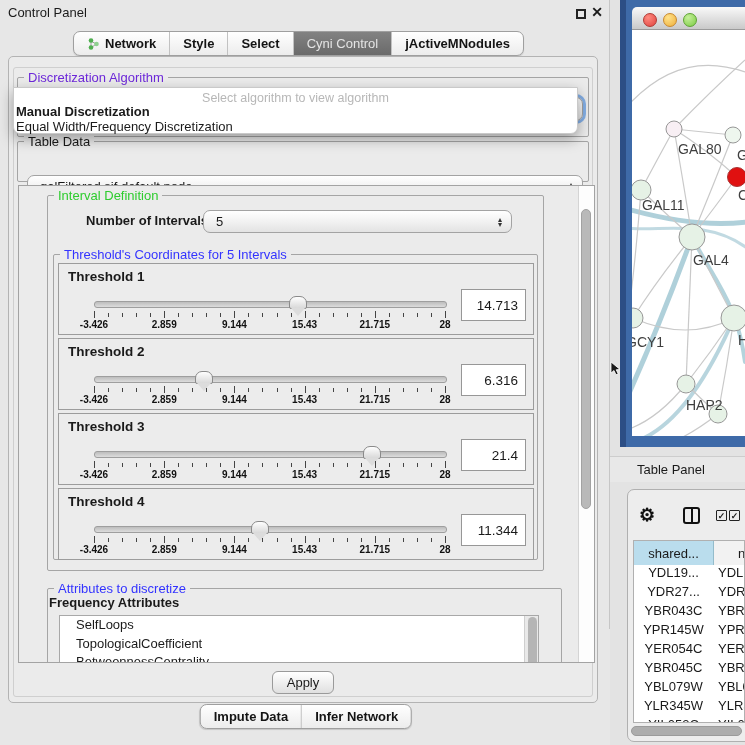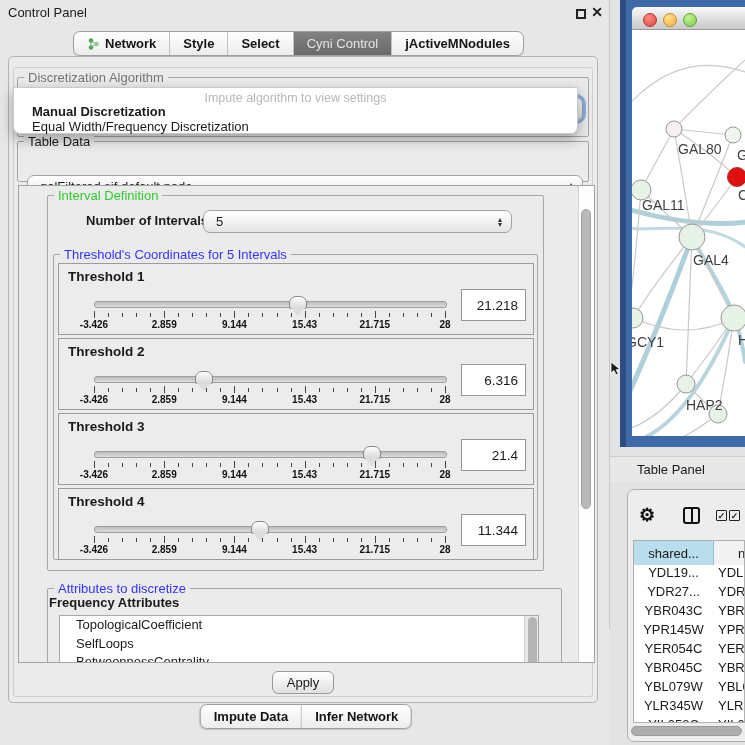--- a/index.html
+++ b/index.html
@@ -26,21 +26,21 @@
   
   .combo{border:1px solid #a3a3a3;border-radius:7px;background:linear-gradient(#ffffff,#f3f3f3 45%,#e3e3e3);
          display:flex;align-items:center;font-size:13px;padding:0 24px 0 12px;position:relative;}
   .combo .spin{position:absolute;right:9px;top:50%;transform:translateY(-50%);display:flex;flex-direction:column;
          font-size:8px;line-height:5px;color:#333;}
   .combo.focus{box-shadow:0 0 0 3px rgba(98,155,227,.75);}
   
   #algo-popup{left:13px;top:87px;width:565px;height:47px;background:#fff;border:1px solid #c9c9c9;
       border-radius:0 0 7px 7px;box-shadow:0 5px 14px rgba(0,0,0,.35);z-index:50;}
   #algo-popup .hint{position:absolute;top:3px;left:0;right:0;text-align:center;color:#b7b7b7;font-size:12.5px;}
-  #algo-popup .item{position:absolute;left:18px;font-size:13px;white-space:nowrap;}
+  #algo-popup .item{position:absolute;left:2px;font-size:13px;white-space:nowrap;}
   
   #scrollpane{left:18px;top:185px;width:577px;height:478px;border:1px solid #a3a3a3;background:#ebebeb;overflow:hidden;}
   #v-gutter{right:0;top:0;width:16px;height:100%;background:#fdfdfd;border-left:1px solid #d4d4d4;}
   #v-thumb{right:3px;top:23px;width:10px;height:300px;background:#b9b9b9;border:1px solid #a2a2a2;border-radius:6px;}
   
   .thr-row{position:absolute;left:39px;width:474px;height:70px;border:1px solid #9c9c9c;background:#ececec;}
   .thr-label{position:absolute;left:9px;top:5px;font-size:13.5px;font-weight:bold;}
   .slider{position:absolute;left:35px;top:37px;width:351px;height:5px;border:1px solid #9e9e9e;border-radius:3px;
           background:linear-gradient(#bdbdbd,#dcdcdc);}
   .thumb{position:absolute;top:-6px;width:16px;height:11px;transform:translateX(-50%);
@@ -117,42 +117,42 @@
       <div class="tab">
           <span>jActiveMNodules</span>
         </div>
     </div>
   </div>
 
   <div class="abs panel" style="left:8px;top:56px;width:590px;height:647px;"></div>
   <div class="abs panel2" style="left:13px;top:67px;width:580px;height:630px;"></div>
 
   <div class="abs group" style="left:17px;top:77px;width:572px;height:60px;">
-    <div class="group-title" style="color:#737373;">Discretization Algorithm</div>
+    <div class="group-title" style="color:#6d28d9;">Discretization Algorithm</div>
   </div>
   <div class="abs combo focus" style="left:27px;top:97px;width:556px;height:24px;">
     <span class="spin">
         <span>▴</span>
         <span>▾</span>
       </span>
   </div>
 
   <div class="abs group" style="left:17px;top:141px;width:572px;height:41px;">
     <div class="group-title">Table Data</div>
   </div>
   <div class="abs combo" style="left:27px;top:151px;width:556px;height:23px;">
     <span>galFiltered.sif default node</span>
     <span class="spin">
         <span>▴</span>
         <span>▾</span>
       </span>
   </div>
 
   <div id="algo-popup" class="abs">
-    <div class="hint">Impute algorithm to view settings</div>
+    <div class="hint">Select algorithm to view algorithm</div>
     <div class="item" style="top:16px;font-weight:bold;">Manual Discretization</div>
     <div class="item" style="top:31px;">Equal Width/Frequency Discretization</div>
   </div>
 
   <div id="scrollpane" class="abs">
 
     <div class="abs group" style="left:28px;top:9px;width:497px;height:376px;">
       <div class="group-title" style="color:#2ecc2e;">Interval Definition</div>
     </div>
     <div class="abs" style="left:67px;top:27px;font-size:13px;font-weight:bold;">Number of Intervals</div>
@@ -201,21 +201,21 @@
           <div class="tick major" style="left: 100%;"></div>
         </div>
       <div class="tick-labels">
           <div class="tick-label" style="left: 0%;">-3.426</div>
           <div class="tick-label" style="left: 20%;">2.859</div>
           <div class="tick-label" style="left: 40%;">9.144</div>
           <div class="tick-label" style="left: 60%;">15.43</div>
           <div class="tick-label" style="left: 80%;">21.715</div>
           <div class="tick-label" style="left: 100%;">28</div>
         </div>
-      <div class="val">21.218</div>
+      <div class="val">14.713</div>
     </div>
     <div class="thr-row" style="top:152px;">
       <div class="thr-label">Threshold 2</div>
       <div class="slider">
           <div class="thumb" style="left: 30.9998%;"></div>
         </div>
       <div class="ticks">
           <div class="tick major" style="left: 0%;"></div>
           <div class="tick" style="left: 4%;"></div>
           <div class="tick" style="left: 8%;"></div>
@@ -338,22 +338,22 @@
           <div class="tick-label" style="left: 100%;">28</div>
         </div>
       <div class="val">11.344</div>
     </div>
 
     <div class="abs group" style="left:28px;top:402px;width:515px;height:92px;">
       <div class="group-title" style="color:#3333ff;">Attributes to discretize</div>
     </div>
     <div class="abs" style="left:30px;top:409px;font-size:13px;font-weight:bold;">Frequency Attributes</div>
     <div id="attr-list" class="abs" style="left:40px;top:429px;width:480px;height:60px;">
+      <div class="li">SelfLoops</div>
       <div class="li">TopologicalCoefficient</div>
-      <div class="li">SelfLoops</div>
       <div class="li">BetweennessCentrality</div>
       <div id="attr-scroll">
           <div id="attr-thumb"></div>
         </div>
     </div>
 
     <div id="v-gutter" class="abs"></div>
     <div id="v-thumb" class="abs"></div>
   </div>
 

